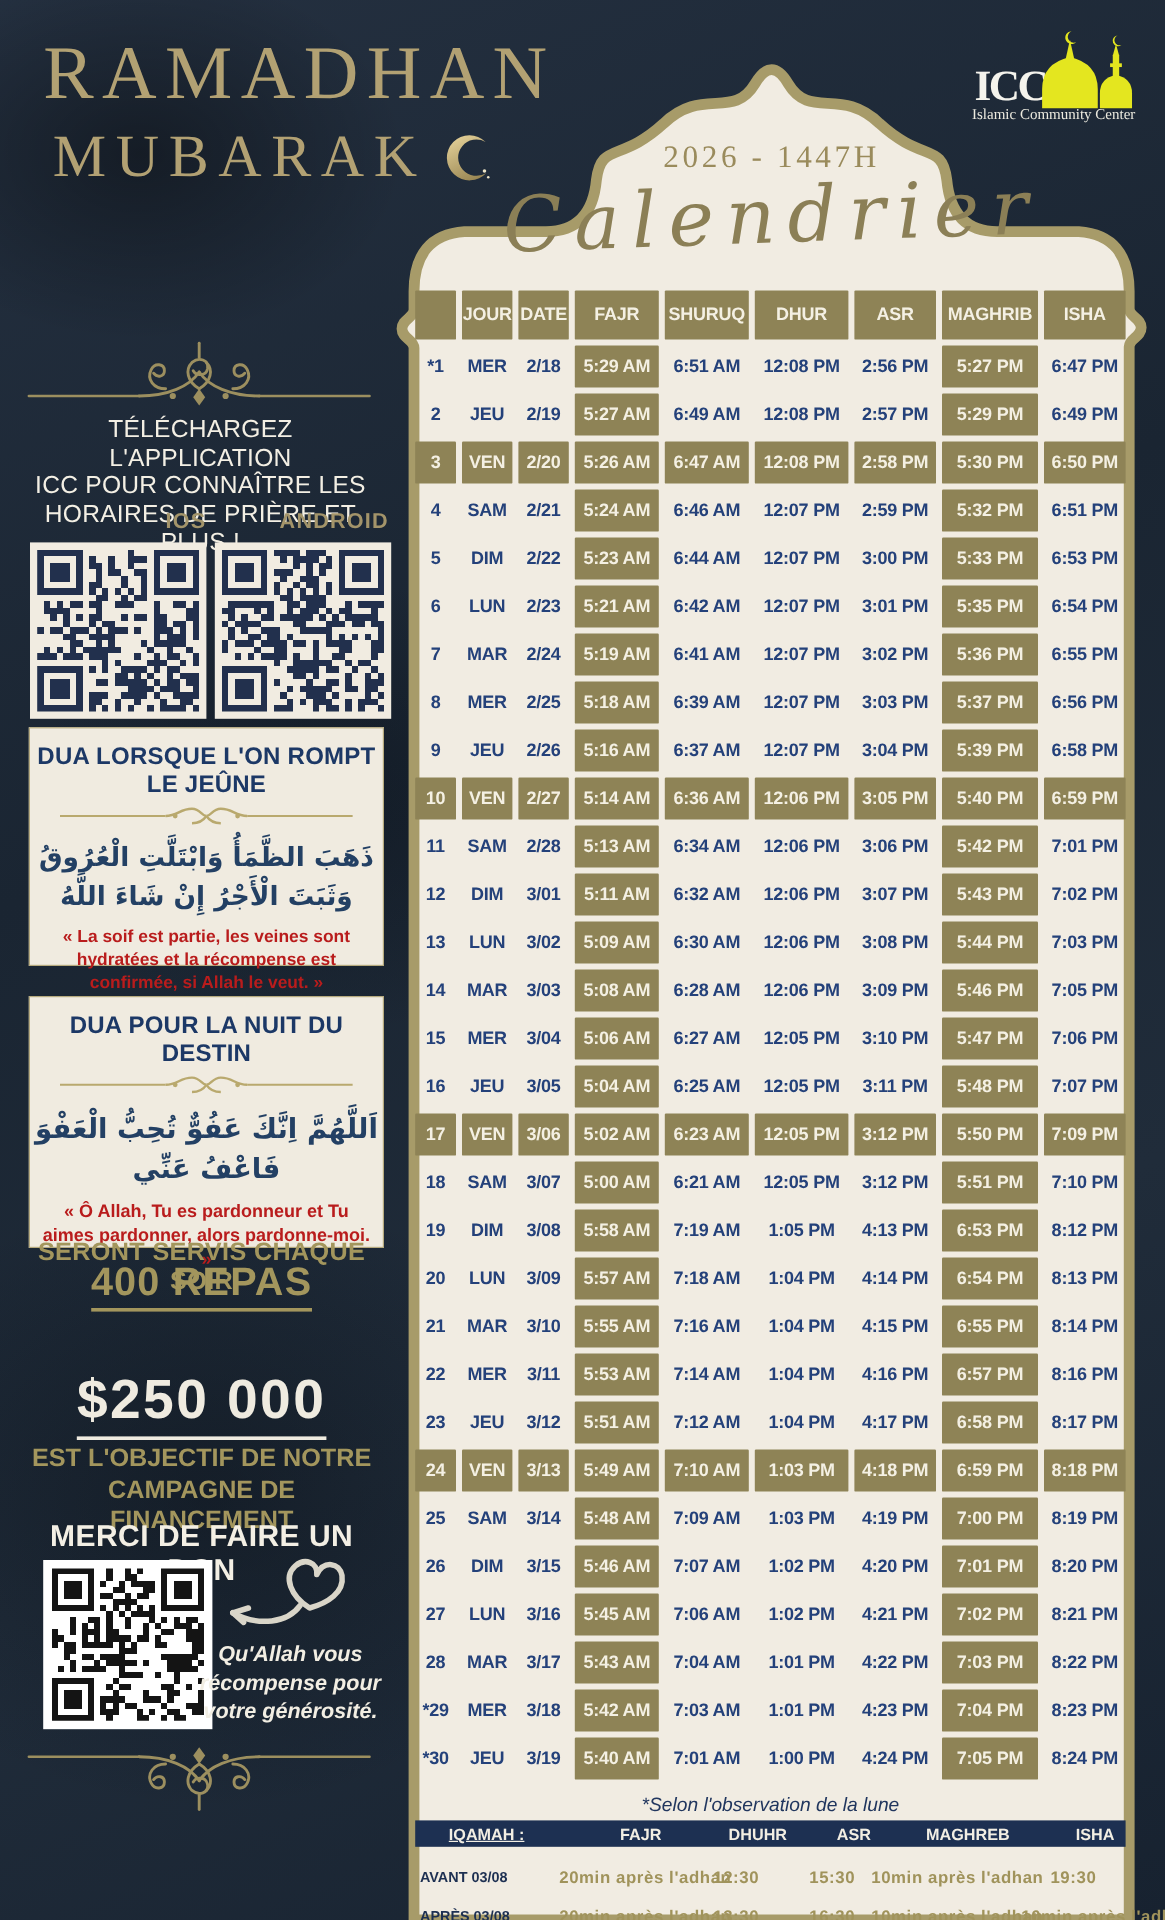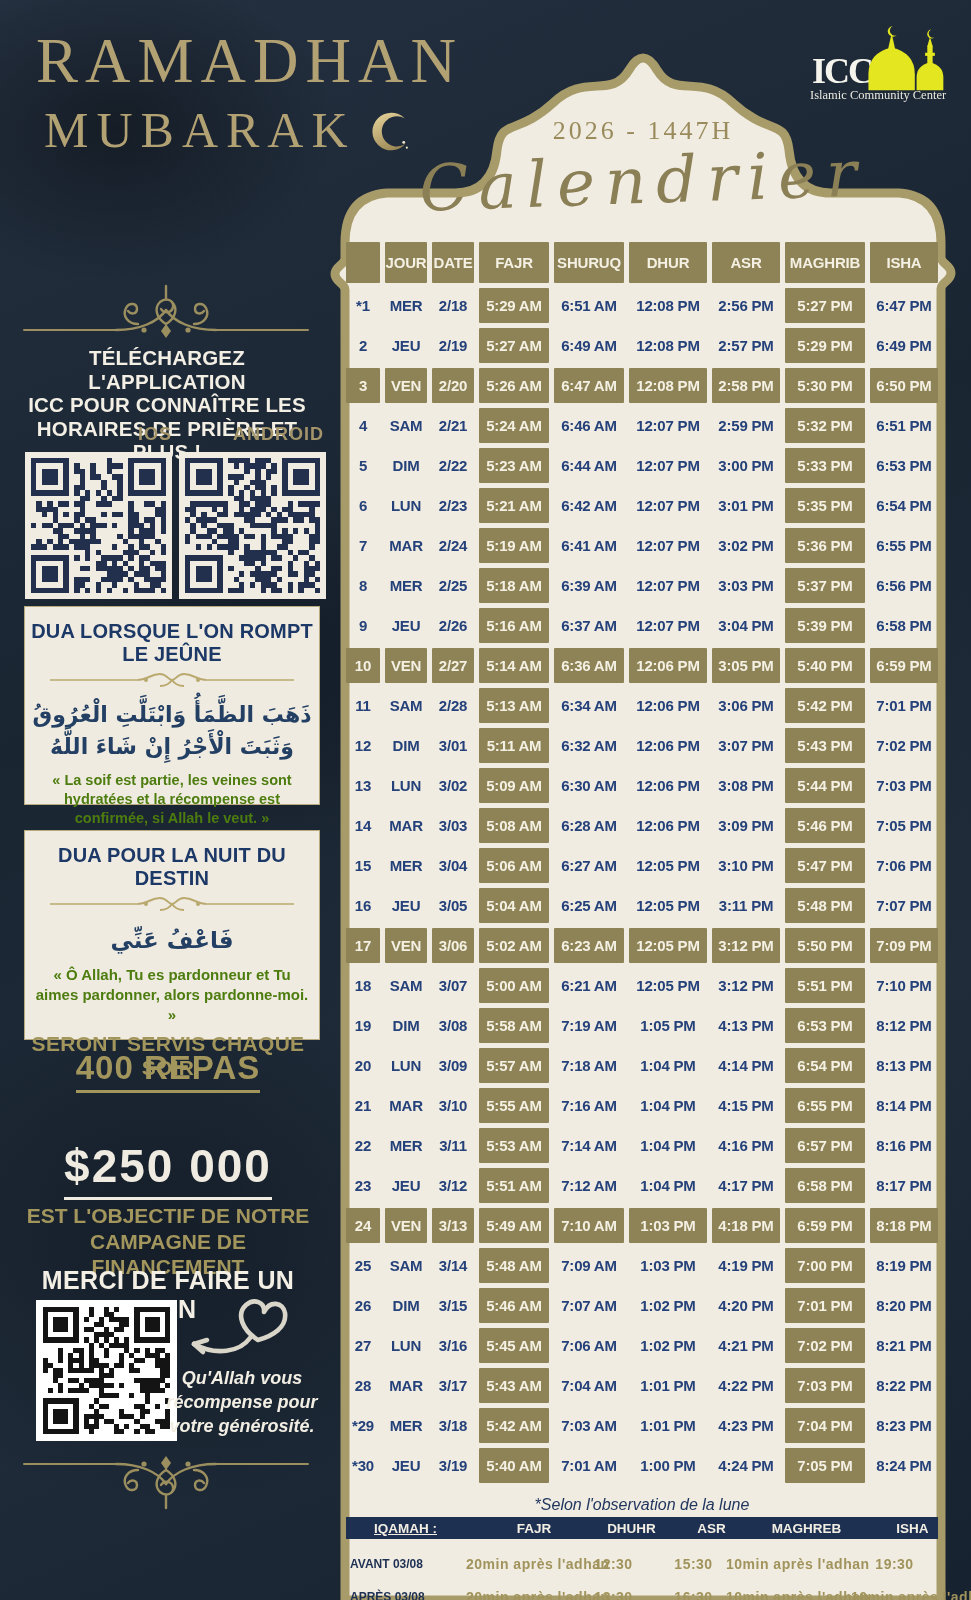--- a/index.html
+++ b/index.html
@@ -53,39 +53,39 @@
   .iq-row{display:grid;grid-template-columns:120px 100px 95px 65px 125px 87px;
       height:17px;align-items:center;margin-top:16px;text-align:center;}
   .iq-row .lbl{color:#1d3052;font-weight:700;font-size:12px;padding-left:4px;text-align:left;white-space:nowrap;}
   .iq-val{color:#a0935b;font-weight:700;font-size:12px;white-space:nowrap;}
   .iq-val.time{font-size:14px;letter-spacing:.5px;}
   
   .orn{width:292px;height:64px;display:block;}
   .orn-top{left:20px;top:278px;}
   .orn-bottom{left:20px;top:1452px;transform:scaleY(-1);}
   .promo{left:16px;top:346px;width:302px;text-align:center;color:#f3efe4;
-      font-weight:700;font-size:20.5px;line-height:23.5px;letter-spacing:.2px;}
+      font-weight:400;font-size:20.5px;line-height:23.5px;letter-spacing:.2px;}
   .store{top:424px;font-weight:700;font-size:18px;letter-spacing:1px;color:#a3946a;text-align:right;}
   .store.ios{left:22px;width:150px;}
   .store.android{left:172px;width:152px;}
   .qr{background:#f1ece1;}
   .qr-ios{left:25px;top:452px;width:147px;height:147px;padding:6px;box-sizing:border-box;}
   .qr-android{left:179px;top:452px;width:147px;height:147px;padding:6px;box-sizing:border-box;}
   .qr-don{left:36px;top:1300px;width:141px;height:141px;padding:7px;box-sizing:border-box;background:#ffffff;}
   
   .card{left:24px;width:296px;background:#f0ebe0;border:1.5px solid #b6aa7e;
       box-sizing:border-box;text-align:center;color:#1c3866;}
   .card-iftar{top:606px;height:199px;}
   .card-qadr{top:830px;height:210px;}
   .card .ttl{margin-top:13px;font-weight:700;font-size:20px;letter-spacing:.2px;color:#1c3866;}
   .divider{width:244px;height:22px;margin:3px auto 0;}
   .arabic{direction:rtl;font-family:"DejaVu Sans",sans-serif;font-weight:700;color:#234064;
       font-size:22px;line-height:32px;margin-top:4px;}
   .card-qadr .arabic{font-size:23px;line-height:34px;}
-  .fr{font-weight:700;font-size:14.5px;line-height:19px;color:#4d7c0f;margin:8px auto 0;width:272px;}
+  .fr{font-weight:700;font-size:14.5px;line-height:19px;color:#b91c1c;margin:8px auto 0;width:272px;}
   .card-qadr .fr{font-size:15px;line-height:20px;width:282px;}
   
   .camp{left:18px;width:300px;text-align:center;}
   .meals-title{top:1049px;}
   .meals-title span{font-weight:700;font-size:33px;letter-spacing:1px;color:#a3965d;
       border-bottom:3px solid #a3965d;padding-bottom:4px;}
   .meals-sub{top:1032px;font-weight:700;font-size:21px;color:#a3965d;letter-spacing:.3px;}
   .goal-amount{top:1139px;}
   .goal-amount span{font-weight:700;font-size:46px;letter-spacing:2px;color:#efebe0;
       border-bottom:3px solid #efebe0;padding-bottom:5px;}
@@ -1162,20 +1162,21 @@
           <path d="M156 11 H244" stroke-width="1.6"></path>
         <path d="M88 11 C98 11 100 5 110 5 C117 5 118 11 122 11" stroke-width="2"></path>
         <path d="M156 11 C146 11 144 5 134 5 C127 5 126 11 122 11" stroke-width="2"></path>
         <path d="M110 17 C116 17 120 14 122 11" stroke-width="2"></path>
         <path d="M134 17 C128 17 124 14 122 11" stroke-width="2"></path>
       </g>
       <circle cx="96" cy="11" r="2" fill="#b9a96e"></circle>
         <circle cx="148" cy="11" r="2" fill="#b9a96e"></circle>
     </svg>
     <div class="arabic" lang="ar" dir="rtl">
+      <div>اَللَّهُمَّ اِنَّكَ عَفُوٌّ تُحِبُّ الْعَفْوَ</div>
       <div>فَاعْفُ عَنِّي</div>
     </div>
     <div class="fr">« Ô Allah, Tu es pardonneur et Tu aimes pardonner, alors pardonne-moi. »</div>
   </div>
 
   <div class="abs camp meals-title">
     <span>400 REPAS</span>
   </div>
   <div class="abs camp meals-sub">SERONT SERVIS CHAQUE SOIR</div>
   <div class="abs camp goal-amount">

